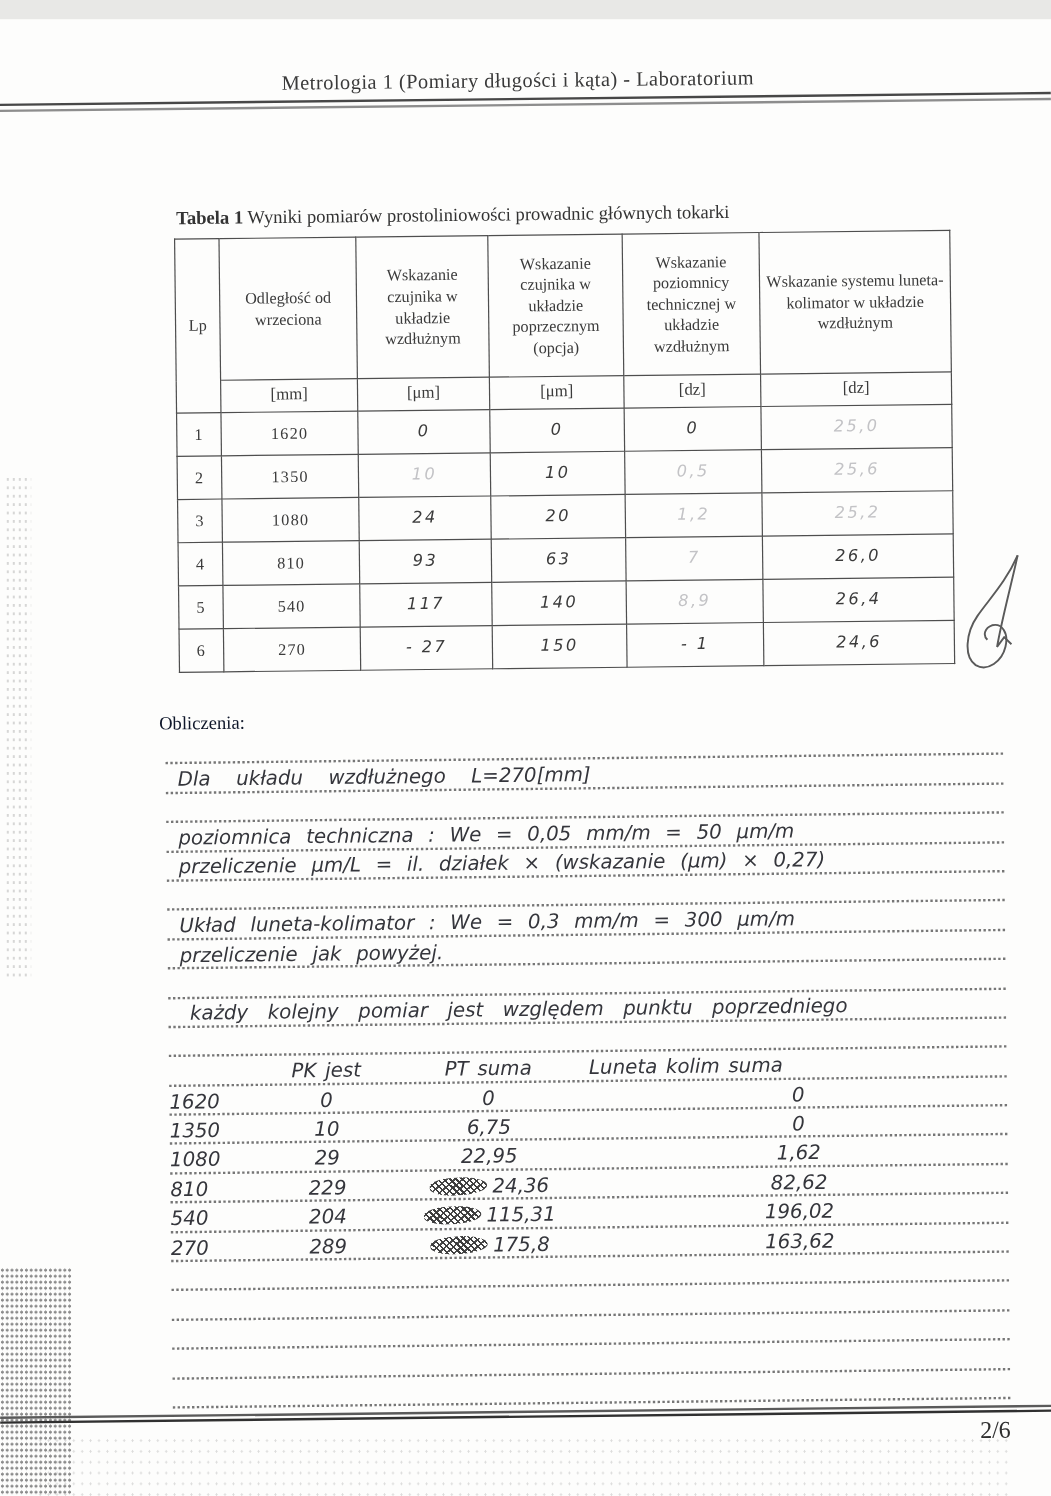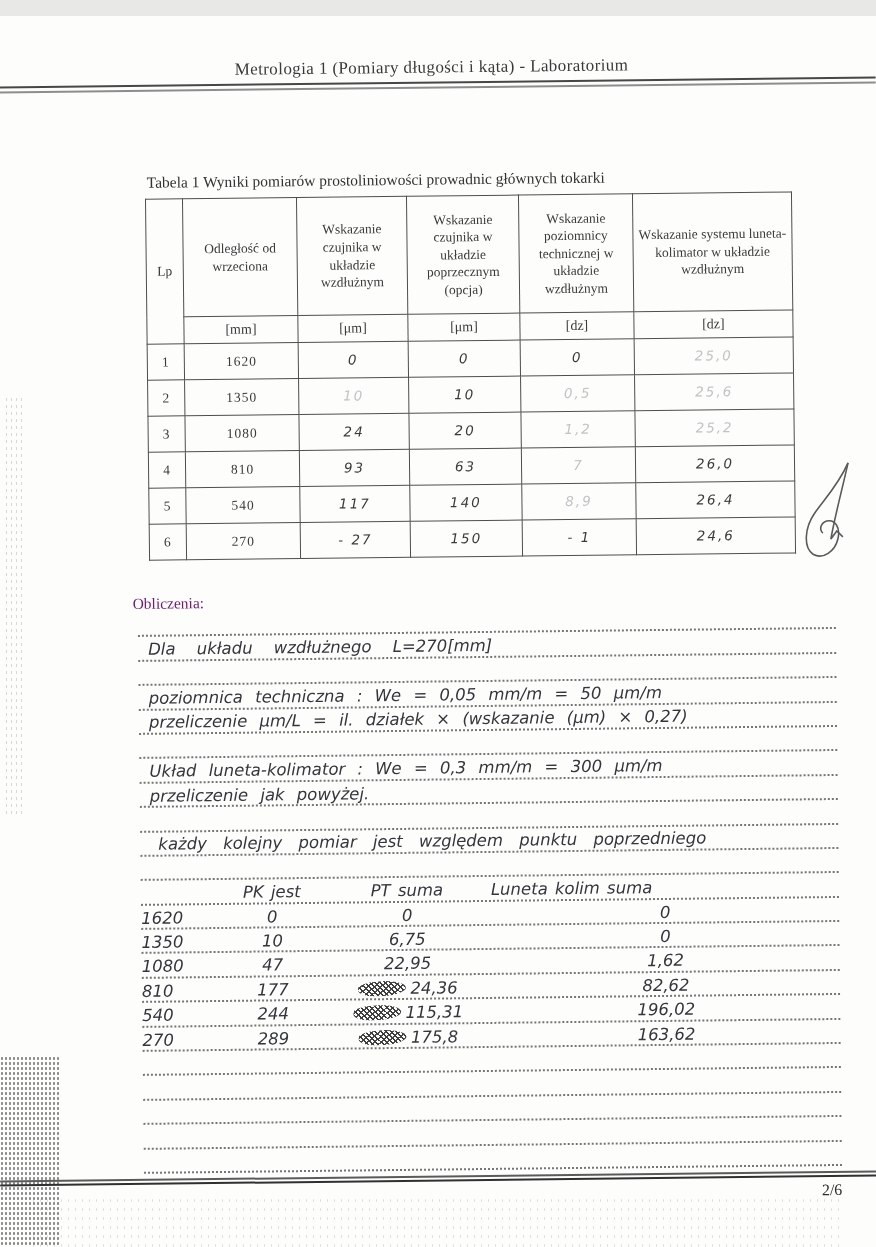--- a/index.html
+++ b/index.html
@@ -27,41 +27,41 @@
     position:absolute; top:42px; left:0; width:100%; text-align:center;
     font-size:17px; letter-spacing:.4px; color:#3a3a3a;
   }
   .top-rule {
     position:absolute; top:66px; left:-6px; right:-6px; height:7px;
     border-top:2px solid #474747; border-bottom:2px solid #8d8d8d;
   }
 
   
   .table-title { position:absolute; top:155px; left:152px; font-size:15.5px; color:#333; }
-  .table-title .bold { font-weight:normal; }
+  .table-title .bold { font-weight:bold; }
   table.meas {
     position:absolute; top:180px; left:150px; width:646px;
     border-collapse:collapse; table-layout:fixed;
   }
   table.meas td {
     border:1.4px solid #4e4e4e; text-align:center; vertical-align:middle;
     font-size:13.5px; line-height:1.3; color:#3b3b3b; padding:2px 3px;
   }
   tr.head td { height:118px; }
   tr.units td { height:27px; font-size:14px; }
   tr.data td { height:36px; }
   td.printed { font-family:"Liberation Serif", serif; font-size:14px; letter-spacing:1px; color:#3c3c3c; }
   td.hw-cell { font-family:"DejaVu Sans", sans-serif; font-style:italic; color:#44454b; font-size:18px; letter-spacing:2px; }
   td.faint, .faint { color:#c3c3c6 !important; }
 
   
   .signature { position:absolute; top:448px; left:792px; }
 
   
-  .calc-label { position:absolute; top:576px; left:133px; font-size:15.5px; color:#701a75; }
+  .calc-label { position:absolute; top:576px; left:133px; font-size:15.5px; color:#0f172a; }
   .calc-area { position:absolute; top:594px; left:138px; width:698px; }
   .rline {
     height:24.4px; border-bottom:2px dotted #767676;
     display:flex; align-items:flex-end; position:relative;
   }
   .rline .txt {
     font-family:"DejaVu Sans", sans-serif; font-style:italic;
     font-size:16.5px; color:#35363c; white-space:nowrap;
     line-height:1; padding-bottom:1px; word-spacing:7px;
   }
@@ -76,21 +76,21 @@
       repeating-linear-gradient(48deg, #3c3c3c 0 1.4px, transparent 1.4px 3.6px),
       repeating-linear-gradient(-38deg, #4a4a4a 0 1.4px, transparent 1.4px 4.4px);
     transform:rotate(-3deg);
   }
 
   
   .footer-rule {
     position:absolute; top:1160px; left:-6px; right:-6px; height:6px;
     border-top:2px solid #5a5a5a; border-bottom:2.5px solid #303030;
   }
-  .page-number { position:absolute; top:1170px; right:40px; font-size:16px; color:#2f2f2f; }
+  .page-number { position:absolute; top:1170px; right:40px; font-size:20px; color:#2f2f2f; }
 </style>
 </head>
 <body>
 
 <div class="page">
   <div class="noise noise-a"></div>
   <div class="noise noise-b"></div>
   <div class="noise noise-c"></div>
 
   <div class="content">
@@ -231,37 +231,37 @@
         <div class="sums-grid">
           <span class="txt">1350</span>
           <span class="txt sc">10</span>
           <span class="txt sc">6,75</span>
           <span class="txt sc">0</span>
         </div>
       </div>
       <div class="rline">
         <div class="sums-grid">
           <span class="txt">1080</span>
-          <span class="txt sc">47</span>
+          <span class="txt sc">29</span>
           <span class="txt sc">22,95</span>
           <span class="txt sc">1,62</span>
         </div>
       </div>
       <div class="rline">
         <div class="sums-grid">
           <span class="txt">810</span>
-          <span class="txt sc">177</span>
+          <span class="txt sc">229</span>
           <span class="txt sc"><span class="scribble"></span><span>24,36</span></span>
           <span class="txt sc">82,62</span>
         </div>
       </div>
       <div class="rline">
         <div class="sums-grid">
           <span class="txt">540</span>
-          <span class="txt sc">244</span>
+          <span class="txt sc">204</span>
           <span class="txt sc"><span class="scribble"></span><span>115,31</span></span>
           <span class="txt sc">196,02</span>
         </div>
       </div>
       <div class="rline">
         <div class="sums-grid">
           <span class="txt">270</span>
           <span class="txt sc">289</span>
           <span class="txt sc"><span class="scribble"></span><span>175,8</span></span>
           <span class="txt sc">163,62</span>

